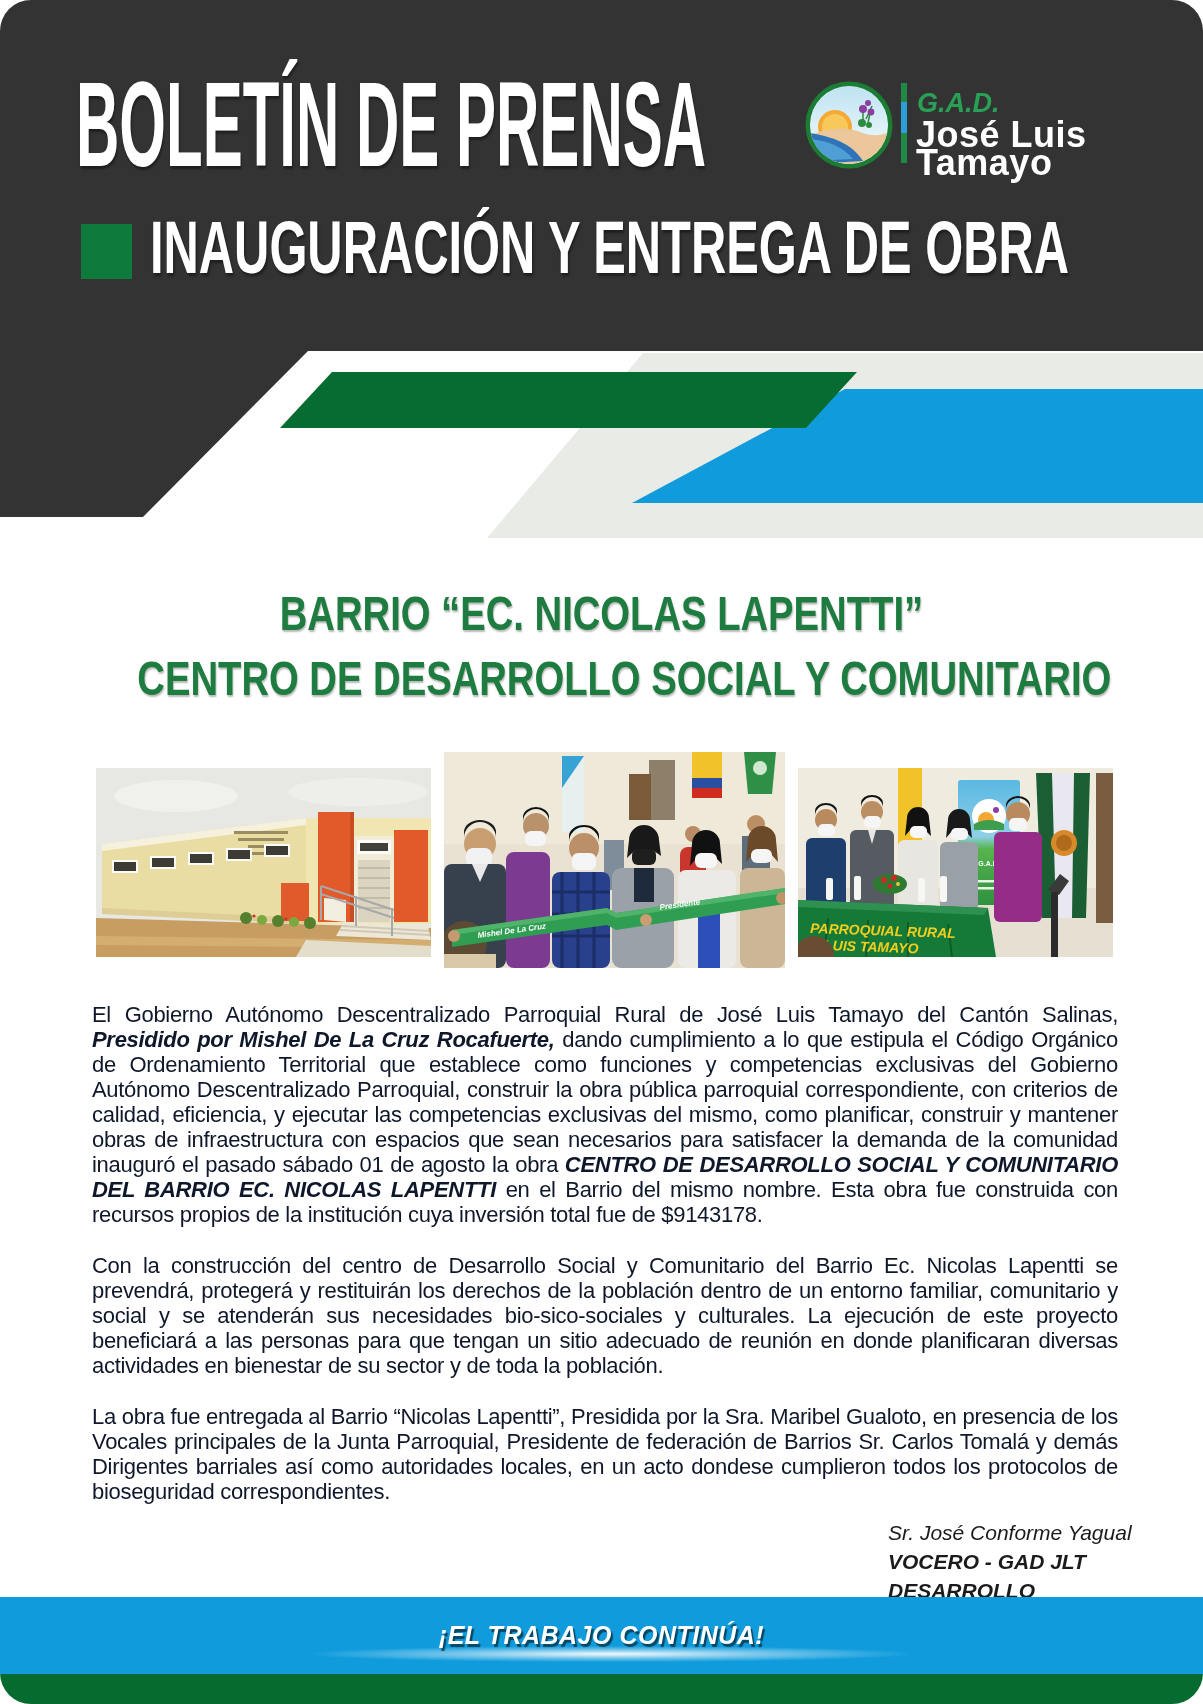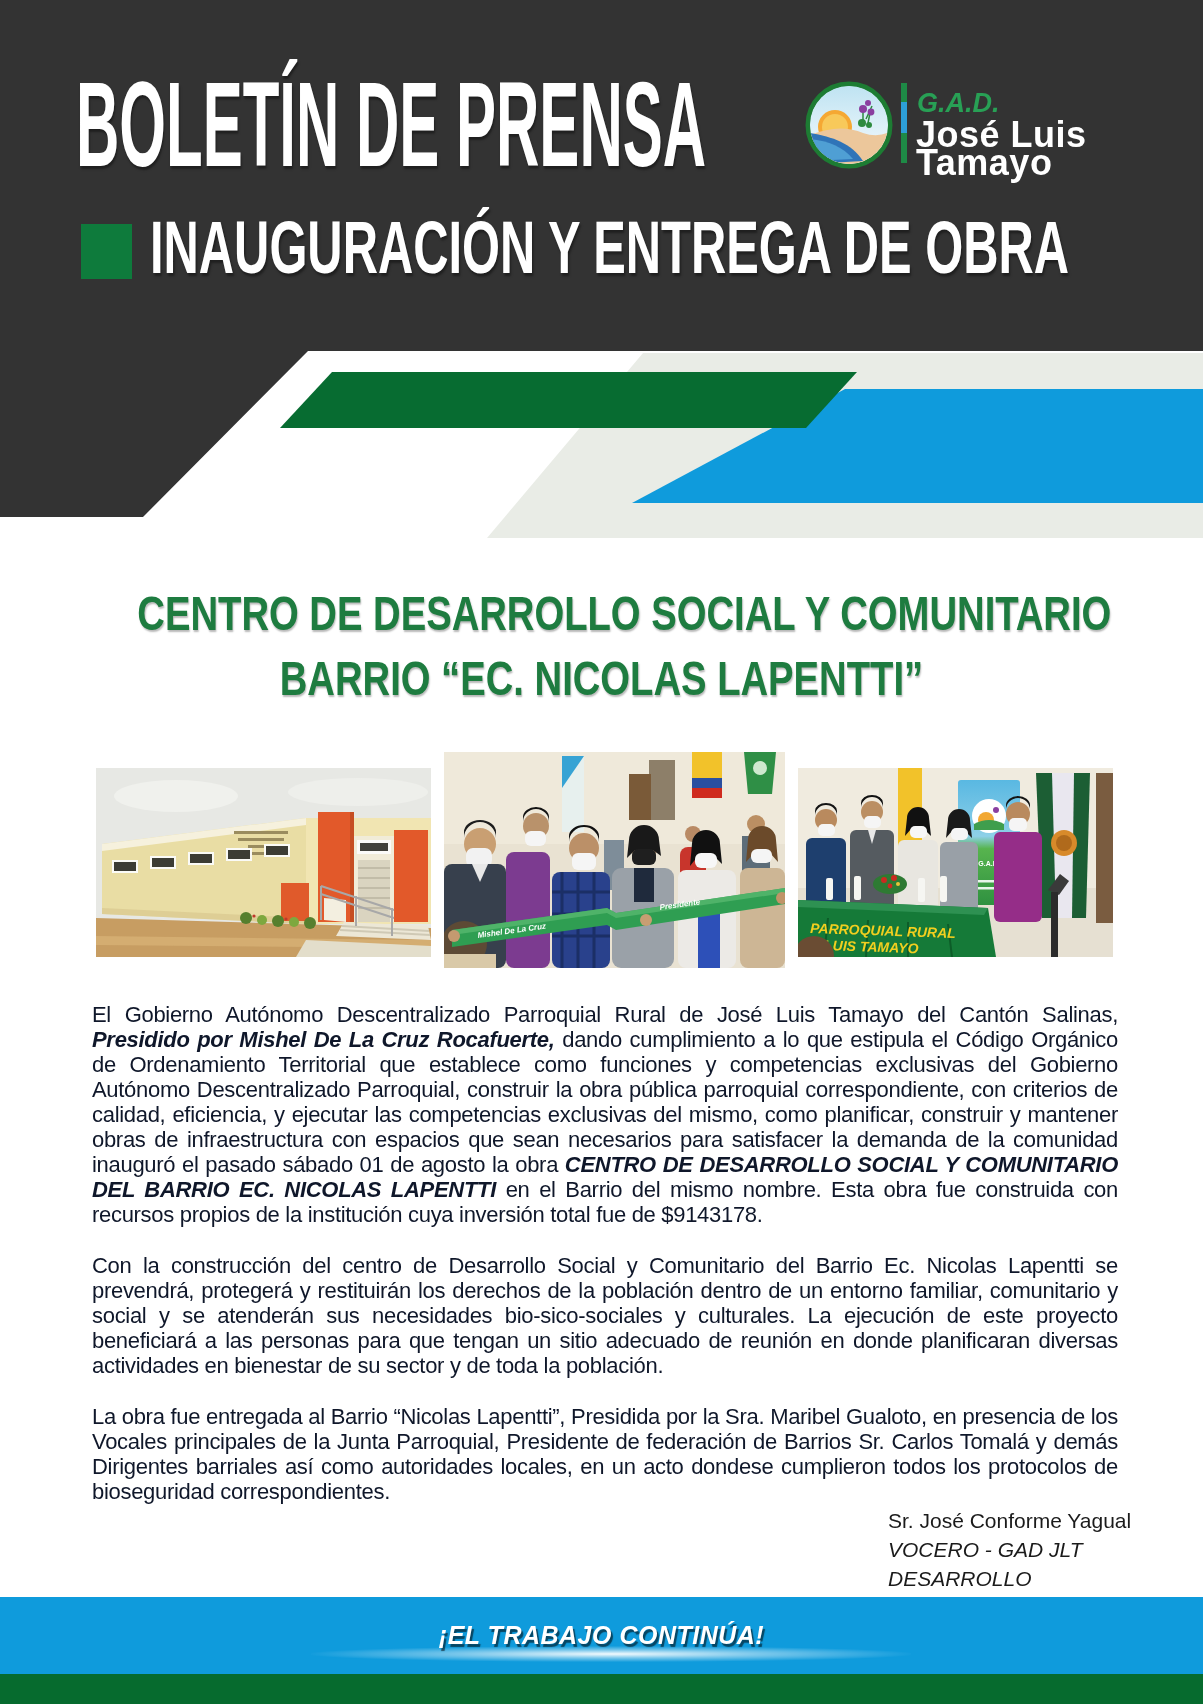--- a/index.html
+++ b/index.html
@@ -1,18 +1,18 @@
 <!DOCTYPE html>
 <html><head>
 <meta charset="utf-8">
 <style>
   html,body{margin:0;padding:0;background:#ffffff;}
   .page{
     position:relative;width:1203px;height:1704px;overflow:hidden;
-    background:#ffffff;font-family:"Liberation Sans",sans-serif;
+    background:#ffffff;font-family:"Liberation Sans",sans-serif;border-radius:31px;
   }
   .abs{position:absolute;}
   
   #header-shapes{position:absolute;top:0;left:0;}
   .hdr-title{
     left:76px;top:64px;color:#ffffff;font-weight:700;font-size:120px;line-height:120px;
     white-space:nowrap;text-shadow:2px 3px 3px rgba(0,0,0,.40);
   }
   .hdr-title .cond{display:inline-block;transform:scaleX(.50);transform-origin:left top;}
   .hdr-sub{
@@ -29,22 +29,22 @@
   .art-title{left:0;top:581px;width:1203px;text-align:center;color:#1E7C40;font-weight:700;
     font-size:49px;line-height:65px;text-shadow:1px 2px 2px rgba(0,0,0,.28);}
   .art-title div{white-space:nowrap;}
   .art-title .cond{display:inline-block;transform:scaleX(.78);transform-origin:center top;}
   
   .body-text{left:92px;top:1002px;width:1026px;color:#0f172a;font-size:22px;line-height:25px;
     letter-spacing:-0.3px;text-align:justify;}
   .body-text p{margin:0 0 26px 0;}
   .body-text .b{font-weight:700;font-style:italic;}
   .signature{left:888px;top:1506px;color:#1B1B1B;font-size:21px;line-height:29px;white-space:nowrap;}
-  .sig-name{}
-  .sig-role,.sig-title{font-weight:400;font-style:italic;}
+  .sig-name{font-style:italic;margin-top:12px;}
+  .sig-role,.sig-title{font-weight:700;font-style:italic;}
   
   .footer-blue{left:0;top:1597px;width:1203px;height:77px;background:#0F9BDC;}
   .footer-green{left:0;top:1674px;width:1203px;height:30px;background:#066B2E;}
   .flare{left:311px;top:1646px;width:600px;height:16px;
     background:radial-gradient(ellipse at 50% 50%,rgba(255,255,255,.95) 0%,rgba(255,255,255,.45) 35%,rgba(255,255,255,0) 72%);}
   .slogan{left:0;top:1597px;width:1203px;height:77px;text-align:center;color:#ffffff;
     font-size:25px;font-weight:700;font-style:italic;line-height:77px;
     text-shadow:2px 3px 1px rgba(0,0,0,.55);letter-spacing:.5px;}
   svg text{font-family:"Liberation Sans",sans-serif;}
 </style>
@@ -94,22 +94,22 @@
   <div class="abs sep-bar"></div>
   <div class="abs gad-short">G.A.D.</div>
   <div class="abs gad-name">José Luis Tamayo</div>
 
   <div class="abs green-square"></div>
   <div class="abs hdr-sub">
     <span class="cond">INAUGURACIÓN Y ENTREGA DE OBRA</span>
   </div>
 
   <div class="abs art-title">
+    <div><span class="cond">BARRIO “EC. NICOLAS LAPENTTI”</span></div>
     <div><span class="cond">CENTRO DE DESARROLLO SOCIAL Y COMUNITARIO</span></div>
-    <div><span class="cond">BARRIO “EC. NICOLAS LAPENTTI”</span></div>
   </div>
 
   <svg class="abs" style="left:96px;top:768px" width="335" height="189" viewBox="0 0 335 189">
     <rect width="335" height="189" fill="#E7E8E4"></rect>
     <ellipse cx="80" cy="28" rx="62" ry="16" fill="#F0F1ED"></ellipse>
     <ellipse cx="262" cy="24" rx="70" ry="14" fill="#EEEFEB"></ellipse>
     <path d="M0,150 L335,160 L335,189 L0,189 Z" fill="#C79D62"></path>
     <path d="M0,168 L335,172 L335,180 L0,177 Z" fill="#DCB87C" opacity=".6"></path>
     <path d="M210,172 L335,178 L335,189 L200,189 Z" fill="#E3DECB"></path>
     <ellipse cx="320" cy="90" rx="15" ry="11" fill="#6C8F4A"></ellipse>

